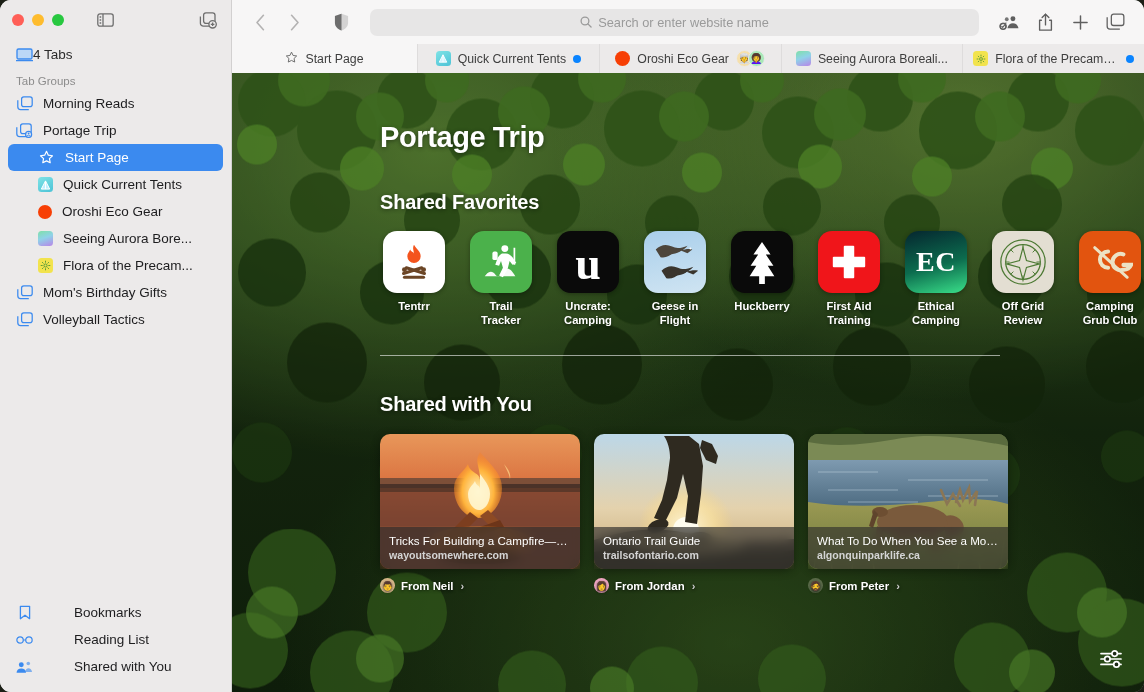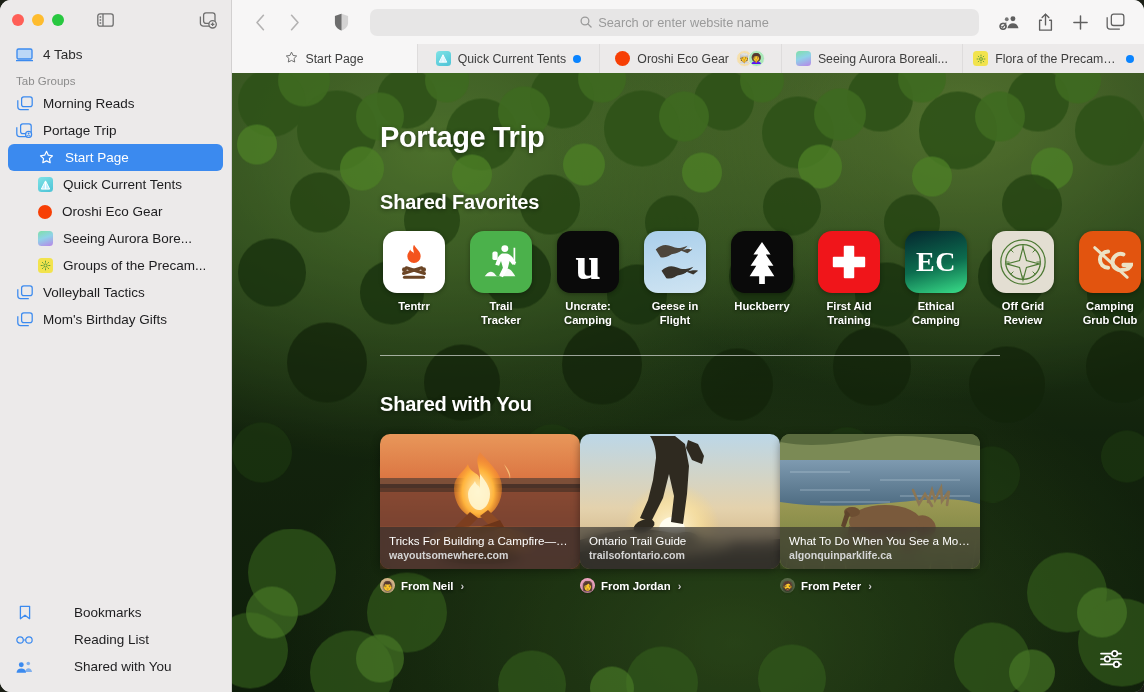--- a/index.html
+++ b/index.html
@@ -35,21 +35,21 @@
   .tl.grn { background: #28c840; }
   .tl-spacer { flex: 1; }
   .tbar-icon {
     width: 22px; height: 22px;
     display: flex; align-items: center; justify-content: center;
     color: #6e6e6e;
   }
   .tbar-icon.first { margin-left: 22px; }
 
   .tabs-row {
-    display: flex; align-items: center; gap: 10px;
+    display: flex; align-items: center; 
     padding: 6px 14px 6px 16px;
     font-size: 13.5px; color: #2b2b2b;
   }
   .group-header {
     font-size: 11.5px; color: #8c8c8c;
     padding: 6px 14px 3px 16px; font-weight: 400;
   }
   .sb-list { padding: 0 8px; }
   .sb-item {
     display: flex; align-items: center; gap: 10px;
@@ -162,21 +162,21 @@
   }
   .favname {
     margin-top: 7px; font-size: 11.2px; line-height: 1.22;
     text-align: center; font-weight: 600;
     text-shadow: 0 1px 3px rgba(0,0,0,.6);
   }
   .divider {
     margin: 28px 0 0 0; width: 620px; height: 1px;
     background: rgba(255,255,255,.58);
   }
-  .cards { display: flex; margin-top: 18px; }
+  .cards { display: flex; gap: 14px; margin-top: 18px; }
   .cardwrap { width: 200px; }
   .card {
     width: 200px; height: 135px; border-radius: 10px;
     overflow: hidden; position: relative;
     box-shadow: 0 2px 8px rgba(0,0,0,.4);
   }
   .card .img { position: absolute; inset: 0; }
   .card .meta {
     position: absolute; left: 0; right: 0; bottom: 0;
     padding: 7px 9px 8px 9px;
@@ -305,41 +305,41 @@
         <span>Seeing Aurora Bore...</span>
       </div>
 
       <div class="sb-item child">
         <span class="favsq" style="background:#f2e34d;display:flex;align-items:center;justify-content:center">
           <svg width="11" height="11" viewBox="0 0 12 12" fill="none" stroke="#3f8d35" stroke-width="0.9">
             <circle cx="6" cy="6" r="1.7"></circle>
             <path d="M6 .8v2.1M6 9.1v2.1M.8 6h2.1M9.1 6h2.1M2.3 2.3l1.5 1.5M8.2 8.2l1.5 1.5M9.7 2.3L8.2 3.8M3.8 8.2L2.3 9.7"></path>
           </svg>
         </span>
-        <span>Groups of the Precam...</span>
+        <span>Flora of the Precam...</span>
       </div>
 
       <div class="sb-item">
         <span class="sb-ico">
           <svg width="16" height="15" viewBox="0 0 16 15" fill="none" stroke="#3b8aef" stroke-width="1.25">
             <rect x="4.6" y="0.8" width="10.6" height="9.8" rx="2.2"></rect>
             <path d="M11.8 13.6H3.6A2.8 2.8 0 0 1 .8 10.8V4.2"></path>
           </svg>
         </span>
-        <span>Volleyball Tactics</span>
+        <span>Mom's Birthday Gifts</span>
       </div>
 
       <div class="sb-item">
         <span class="sb-ico">
           <svg width="16" height="15" viewBox="0 0 16 15" fill="none" stroke="#3b8aef" stroke-width="1.25">
             <rect x="4.6" y="0.8" width="10.6" height="9.8" rx="2.2"></rect>
             <path d="M11.8 13.6H3.6A2.8 2.8 0 0 1 .8 10.8V4.2"></path>
           </svg>
         </span>
-        <span>Mom's Birthday Gifts</span>
+        <span>Volleyball Tactics</span>
       </div>
     </div>
 
     <div class="sb-bottom">
       <div class="sb-item">
         <span class="sb-ico">
           <svg width="12" height="15" viewBox="0 0 12 15" fill="none" stroke="#3b8aef" stroke-width="1.3" stroke-linejoin="round">
             <path d="M1.4 1.3h9.2v12.4L6 10.2l-4.6 3.5z"></path>
           </svg>
         </span>

